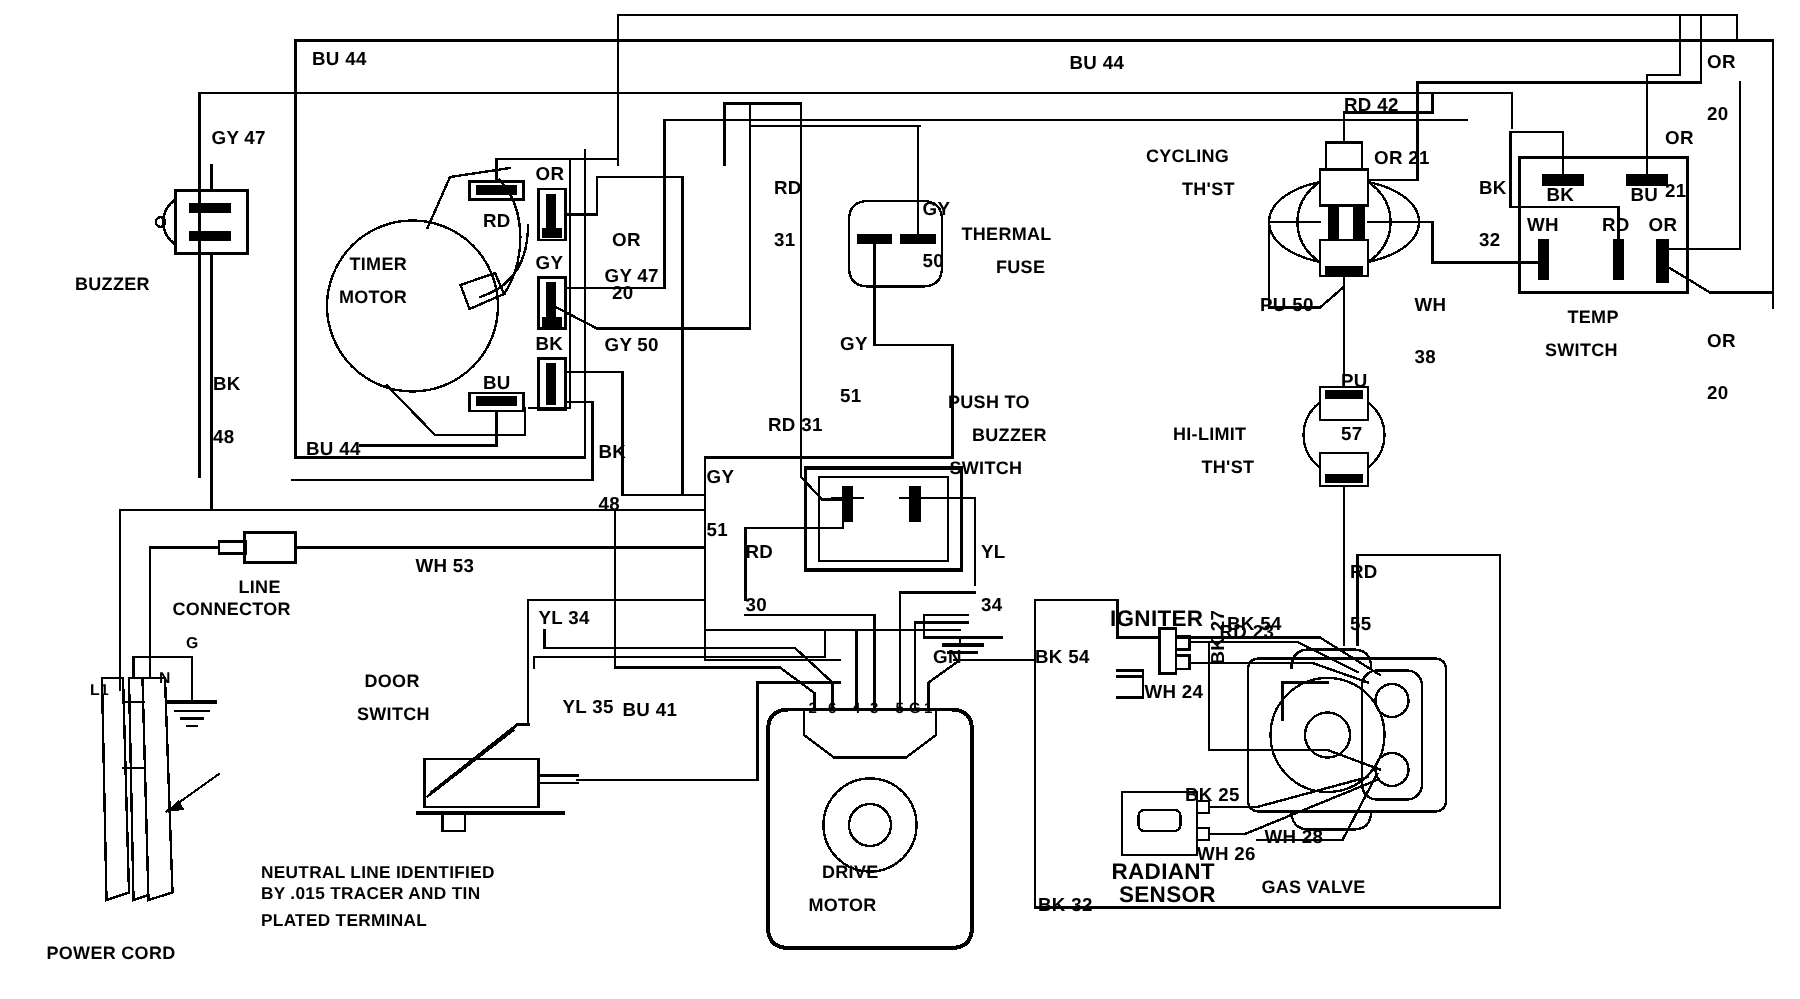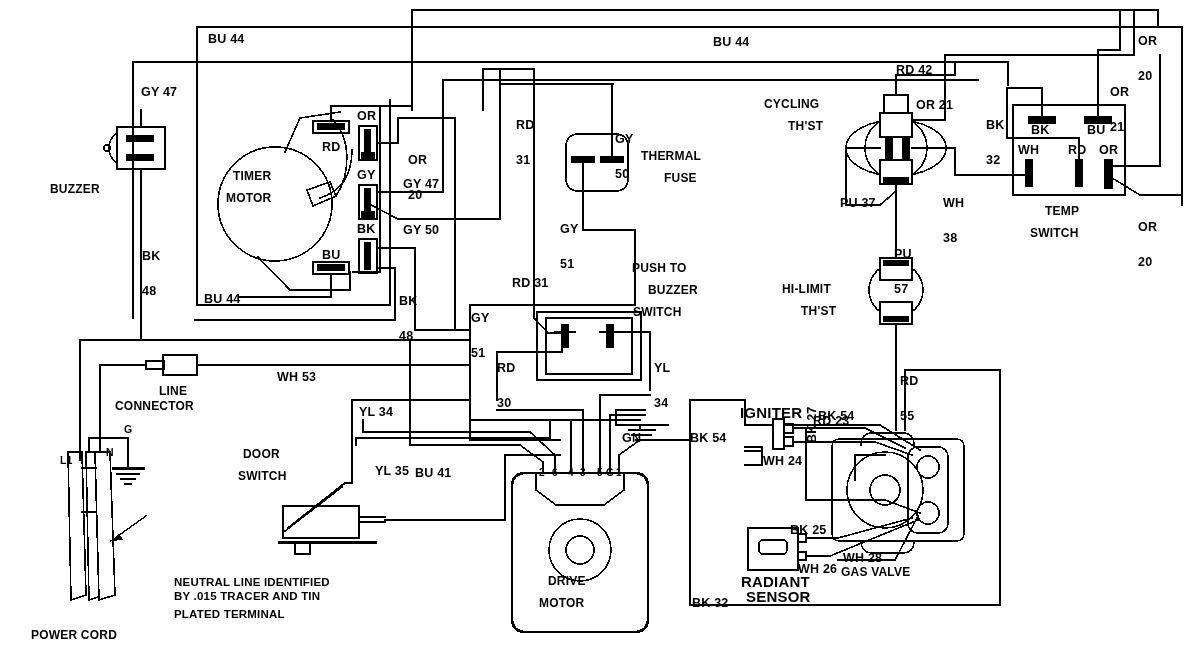--- a/index.html
+++ b/index.html
@@ -328,21 +328,21 @@
 <div class="lbl complbl" style="left:31px;top:629px;">POWER CORD</div>
 
 <div class="lbl complbl" style="left:548px;top:575px;">DRIVE</div>
 <div class="lbl complbl" style="left:539px;top:597px;">MOTOR</div>
 
 <div class="lbl complbl-s" style="left:740px;top:405px;">IGNITER</div>
 
 <div class="lbl complbl-s" style="left:741px;top:574px;">RADIANT</div>
 <div class="lbl complbl-s" style="left:746px;top:589px;">SENSOR</div>
 
-<div class="lbl complbl" style="left:841px;top:566px;">GAS VALVE</div>
+<div class="lbl complbl" style="left:841px;top:585px;">GAS VALVE</div>
 
 <div class="lbl tiny" style="left:60px;top:455px;">L1</div>
 <div class="lbl tiny" style="left:106px;top:447px;">N</div>
 <div class="lbl tiny" style="left:124px;top:424px;">G</div>
 
 <div class="lbl note" style="left:150px;top:576px;">NEUTRAL LINE IDENTIFIED</div>
 <div class="lbl note" style="left:150px;top:590px;">BY .015 TRACER AND TIN</div>
 <div class="lbl note" style="left:150px;top:608px;">PLATED TERMINAL</div>
 
 <div class="lbl termnum" style="left:539px;top:468px;">2</div>
@@ -404,21 +404,21 @@
 </div>
 
 <div class="lbl wirelbl" style="left:403px;top:178px;">GY 47</div>
 <div class="lbl wirelbl" style="left:403px;top:224px;">GY 50</div>
 
 <div class="lbl wirelbl2" style="left:943px;top:174px;">
   <div>WH</div>
   <div>38</div>
 </div>
 
-<div class="lbl wirelbl" style="left:840px;top:197px;">PU 37</div>
+<div class="lbl wirelbl" style="left:840px;top:197px;">PU 50</div>
 
 <div class="lbl wirelbl2" style="left:1138px;top:198px;">
   <div>OR</div>
   <div>20</div>
 </div>
 
 <div class="lbl wirelbl2" style="left:560px;top:200px;">
   <div>GY</div>
   <div>51</div>
 </div>

